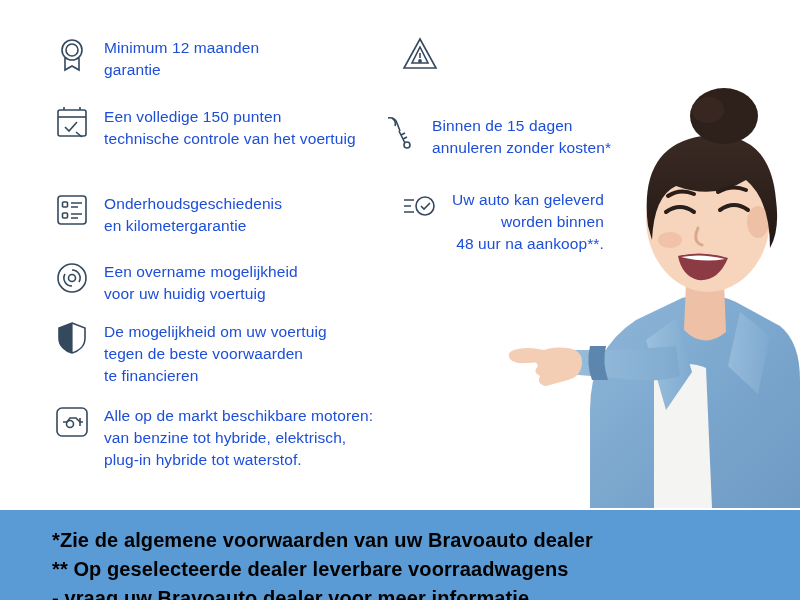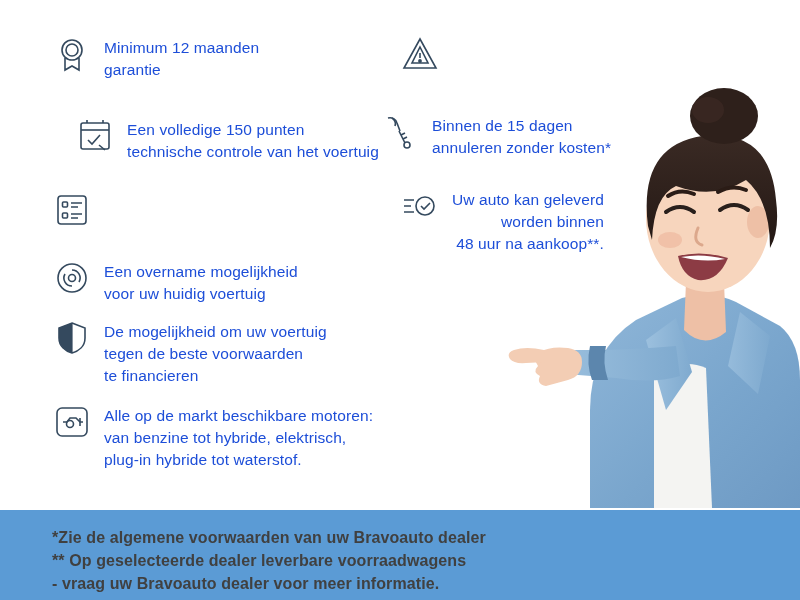--- a/index.html
+++ b/index.html
@@ -53,21 +53,21 @@
     color: #1d4ed8;
     font-size: 15.5px;
     line-height: 1.42;
     letter-spacing: .1px;
     padding-top: 3px;
     white-space: pre-line;
   }
 
   
   .f-warranty   { left: 52px;  top: 34px;  width: 330px; }
-  .f-inspection { left: 52px;  top: 116px; width: 350px; justify-content: center; }
+  .f-inspection { left: 52px;  top: 103px; width: 350px; }
   .f-history    { left: 52px;  top: 190px; width: 330px; }
   .f-tradein    { left: 52px;  top: 258px; width: 330px; }
   .f-finance    { left: 52px;  top: 318px; width: 330px; }
   .f-engines    { left: 52px;  top: 402px; width: 340px; }
 
   
   .f-insurance  { left: 400px; top: 34px;  width: 300px; }
   .f-cancel     { left: 380px; top: 112px; width: 300px; }
   .f-delivery   { left: 400px; top: 186px; width: 300px; text-align: right; }
 
@@ -87,22 +87,22 @@
     position: absolute;
     left: 0;
     bottom: 0;
     width: 800px;
     height: 90px;
     background: #5b9bd5;
     box-sizing: border-box;
     padding: 16px 0 0 52px;
   }
   .footer .line {
-    color: #404040;
-    font-size: 16px;
+    color: #000000;
+    font-size: 20px;
     font-weight: bold;
     line-height: 1.45;
     letter-spacing: .1px;
   }
 </style>
 </head>
 <body>
 
 <div class="page">
 
@@ -137,20 +137,22 @@
     <div class="feature f-history">
       <span class="ico">
         <svg viewBox="0 0 36 36" fill="none" stroke="currentColor" stroke-width="1.6">
           <rect x="4" y="4" width="28" height="28" rx="3"></rect>
           <rect x="8.5" y="10" width="5" height="5" rx="1"></rect>
           <rect x="8.5" y="21" width="5" height="5" rx="1"></rect>
           <path d="M17 11 H28 M17 15 H24"></path>
           <path d="M17 22 H28 M17 26 H24"></path>
         </svg>
       </span>
+      <span class="txt">Onderhoudsgeschiedenis
+en kilometergarantie</span>
     </div>
 
     <div class="feature f-tradein">
       <span class="ico">
         <svg viewBox="0 0 36 36" fill="none" stroke="currentColor" stroke-width="1.6">
           <circle cx="18" cy="18" r="14"></circle>
           <path d="M18 10 a8 8 0 0 1 7 12"></path>
           <path d="M18 26 a8 8 0 0 1 -7 -12"></path>
           <circle cx="18" cy="18" r="3.5"></circle>
         </svg>

